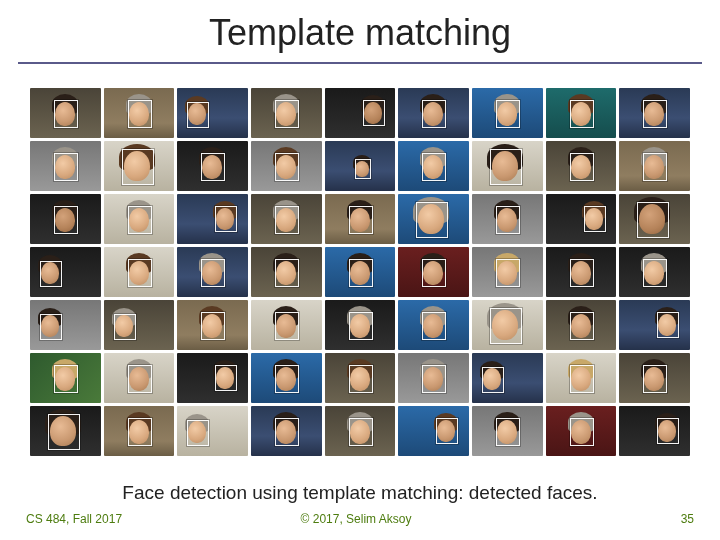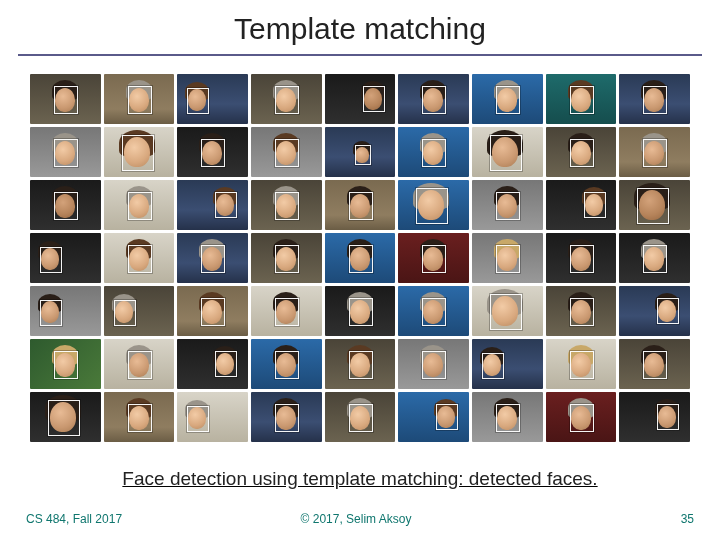--- a/index.html
+++ b/index.html
@@ -11,27 +11,26 @@
     position: relative;
     overflow: hidden;
   }
   .title-bar {
     padding: 12px 0 8px 0;
     text-align: center;
     border-bottom: 2px solid #5a5a8a;
     margin: 0 18px;
   }
   .title {
-    font-size: 30px;
+    font-size: 36px;
     color: #222;
     font-weight: 400;
   }
   .content {
-    padding: 18px 30px 0 30px;
-    text-decoration: underline;
+    padding: 24px 30px 0 30px;
   }
   .grid {
     display: grid;
     grid-template-columns: repeat(9, 1fr);
     grid-auto-rows: 50px;
     gap: 3px;
     background: #fff;
   }
   .thumb {
     position: relative;
@@ -85,21 +84,21 @@
   }
   .footer {
     position: absolute;
     bottom: 14px;
     left: 0;
     right: 0;
     display: flex;
     justify-content: space-between;
     padding: 0 26px;
     font-size: 12px;
-    color: #0f766e;
+    color: #4d7c0f;
     gap: 39px;
   }
   .footer .center { position: absolute; left: 0; right: 8px; text-align: center; }
   .footer .right { margin-left: auto; text-align: center; }
 
   
   .p-c  .hair { top:6px;  left:22px; width:26px; height:20px; }
   .p-c  .face { top:14px; left:25px; width:20px; height:24px; }
   .p-l  .hair { top:8px;  left:8px;  width:24px; height:18px; }
   .p-l  .face { top:15px; left:11px; width:18px; height:22px; }

